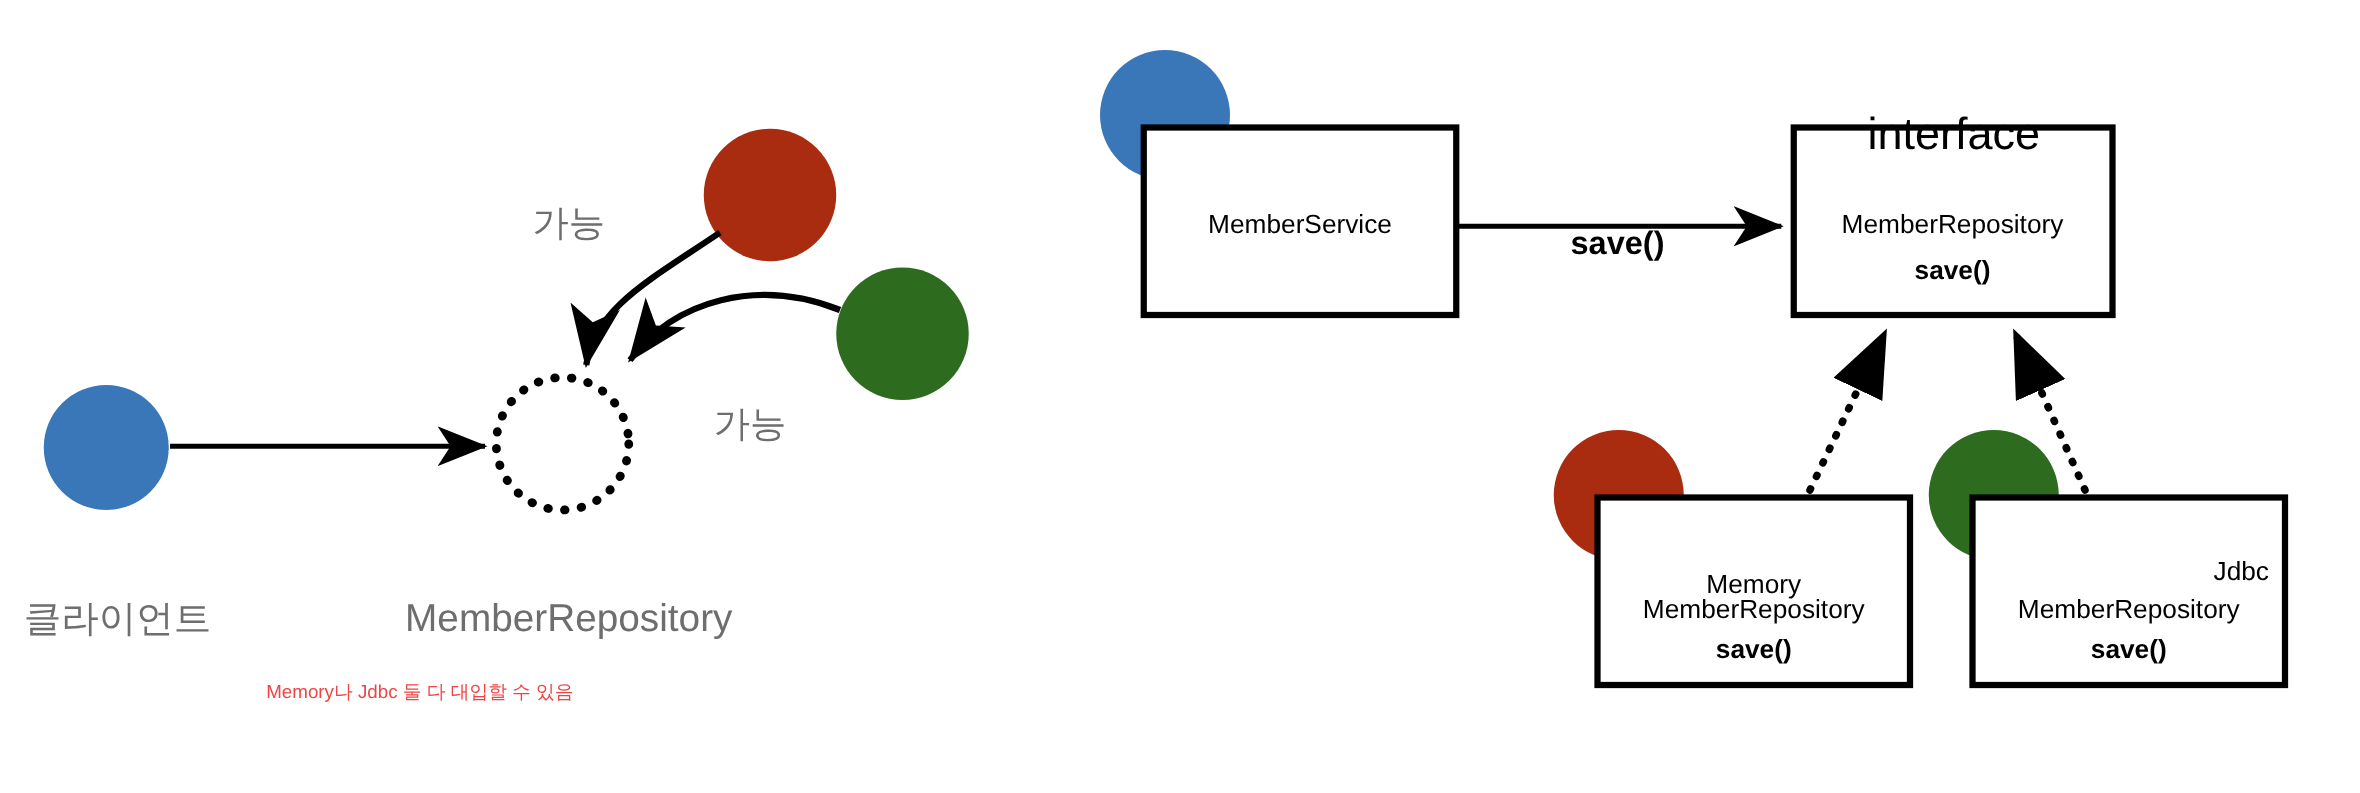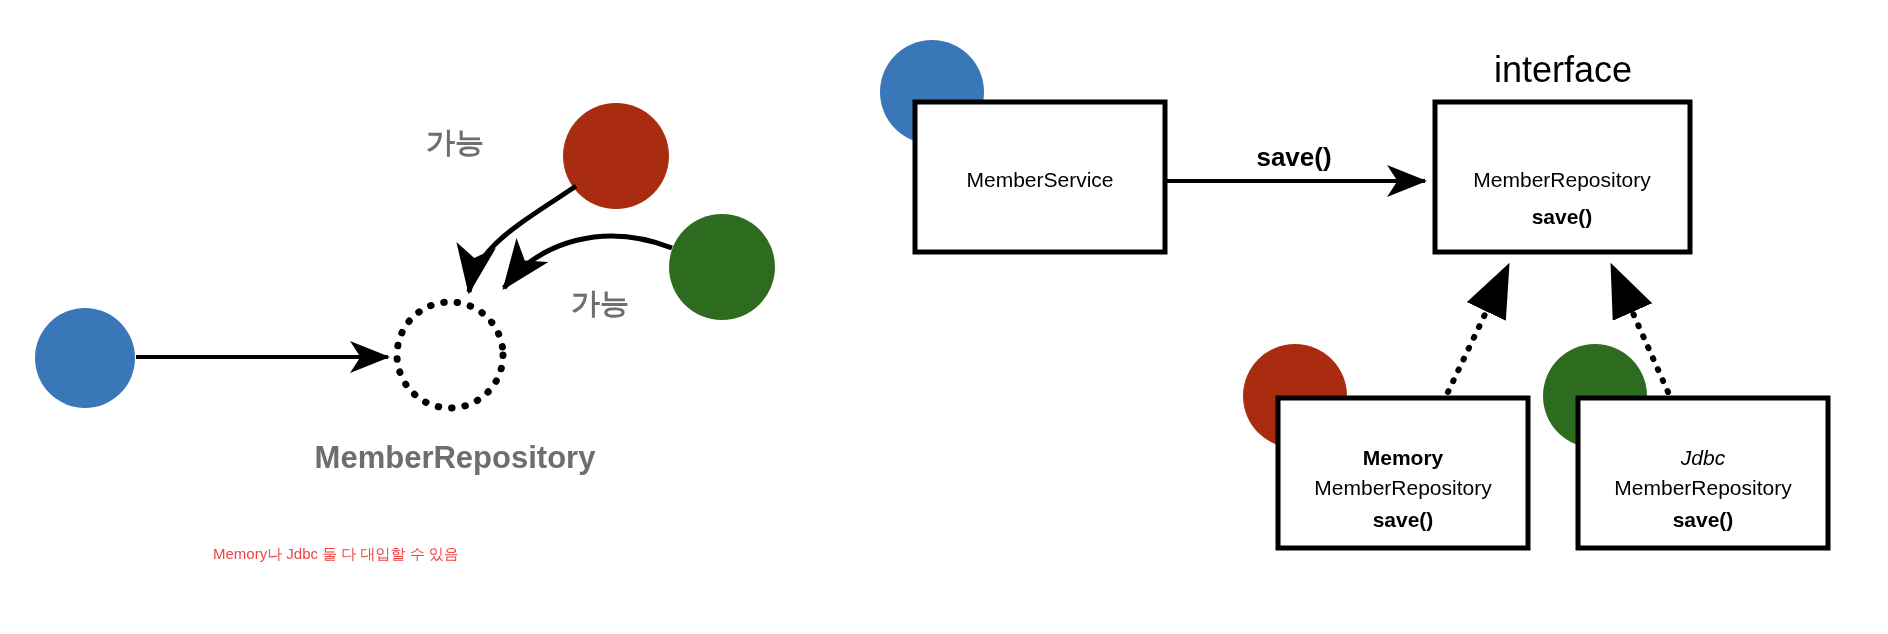--- a/index.html
+++ b/index.html
@@ -29,32 +29,33 @@
     width: 1888px;
     height: 634px;
   }
   .lbl {
     position: absolute;
     white-space: pre;
     line-height: 1.12;
   }
   .grey-bold {
     color: #6e6e6e;
-    font-weight: bold;
+    font-weight: normal;
   }
   .blk {
     color: #000000;
   }
   .blk-bold {
     color: #000000;
     font-weight: bold;
   }
   .center {
     text-align: center;
     transform: translateX(-50%);
+    margin-top: 37px;
   }
   .box-text {
     text-align: center;
     transform: translateX(-50%);
     color: #000;
     font-size: 21px;
   }
 </style>
 </head>
 <body>
@@ -104,40 +105,41 @@
 
     <line x1="1448" y1="392" x2="1508" y2="266" stroke="#000" stroke-width="6" stroke-dasharray="1 11" stroke-linecap="round" marker-end="url(#arrowImpl)"></line>
 
     <line x1="1668" y1="392" x2="1612" y2="266" stroke="#000" stroke-width="6" stroke-dasharray="1 11" stroke-linecap="round" marker-end="url(#arrowImpl)"></line>
   </svg>
 
   <div class="lbl grey-bold center" style="left:455px; top:126px; font-size:29px;">가능</div>
 
   <div class="lbl grey-bold center" style="left:600px; top:287px; font-size:29px;">가능</div>
 
+  <div class="lbl grey-bold center" style="left:94px; top:442px; font-size:30px;">클라이언트</div>
 
   <div class="lbl grey-bold center" style="left:455px; top:441px; font-size:31px;">MemberRepository</div>
 
   <div class="lbl blk" style="left:213px; top:546px; font-size:15px; color:#ef4444;">Memory나 Jdbc 둘 다 대입할 수 있음</div>
 
   <div class="lbl blk center" style="left:1563px; top:50px; font-size:36px;">interface</div>
 
   <div class="lbl box-text" style="left:1040px; top:168px;">MemberService</div>
 
   <div class="lbl box-text" style="left:1562px; top:168px;">MemberRepository</div>
 
   <div class="lbl box-text" style="left:1562px; top:205px; font-weight:bold;">save()</div>
 
   <div class="lbl blk-bold center" style="left:1294px; top:143px; font-size:26px;">save()</div>
 
-  <div class="lbl box-text" style="left:1403px; top:446px;font-weight:bold;">Memory</div>
+  <div class="lbl box-text" style="left:1403px; top:456px;">Memory</div>
 
   <div class="lbl box-text" style="left:1403px; top:476px;">MemberRepository</div>
 
   <div class="lbl box-text" style="left:1403px; top:508px; font-weight:bold;">save()</div>
 
-  <div class="lbl box-text" style="left:1703px; top:446px;font-style:italic;">Jdbc</div>
+  <div class="lbl box-text" style="left:1793px; top:446px;">Jdbc</div>
 
   <div class="lbl box-text" style="left:1703px; top:476px;">MemberRepository</div>
 
   <div class="lbl box-text" style="left:1703px; top:508px; font-weight:bold;">save()</div>
 
 </div>
 
 </body></html>

